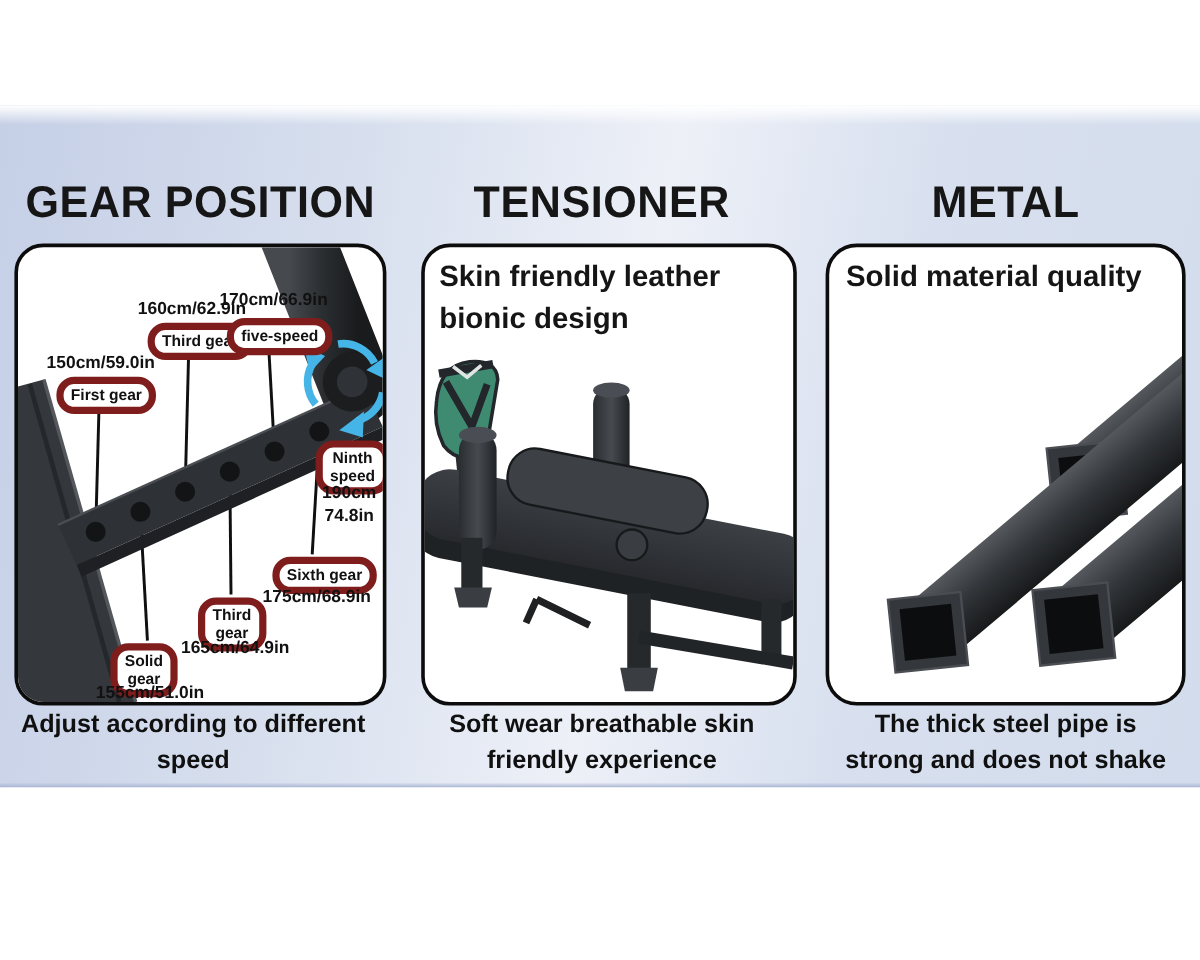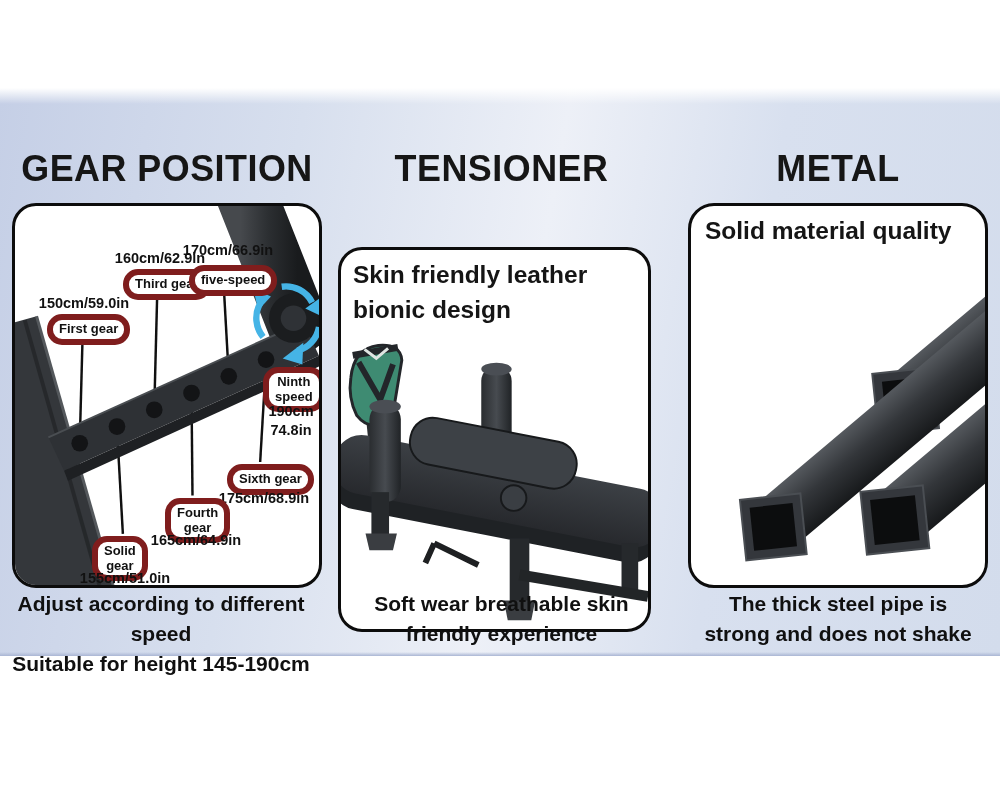--- a/index.html
+++ b/index.html
@@ -109,33 +109,33 @@
       <div>Ninth</div>
       <div>speed</div>
     </div>
     <div class="val" style="left:221px;top:197px;">190cm</div>
     <div class="val" style="left:221px;top:216px;">74.8in</div>
 
     <div class="pill" style="left:212px;top:258px;">Sixth gear</div>
     <div class="val" style="left:194px;top:284px;">175cm/68.9in</div>
 
     <div class="pill" style="left:150px;top:292px;">
-      <div>Fourth</div>
+      <div>Third</div>
       <div>gear</div>
     </div>
     <div class="val" style="left:126px;top:326px;">165cm/64.9in</div>
 
     <div class="pill" style="left:77px;top:330px;">
       <div>Solid</div>
       <div>gear</div>
     </div>
     <div class="val" style="left:55px;top:364px;">155cm/51.0in</div>
   </div>
 
-  <div class="panel" style="left:338px;width:313px;margin-top:44px;">
+  <div class="panel" style="left:351px;width:313px;">
     <svg viewBox="0 0 313 385" preserveAspectRatio="none">
       <defs>
         <linearGradient id="g2-post" x1="0" y1="0" x2="1" y2="0">
           <stop offset="0" stop-color="#2a2d30"></stop>
             <stop offset=".5" stop-color="#474b50"></stop>
             <stop offset="1" stop-color="#202326"></stop>
         </linearGradient>
         <linearGradient id="g2-deck" x1="0" y1="0" x2="0" y2="1">
           <stop offset="0" stop-color="#3c4045"></stop>
             <stop offset="1" stop-color="#27292d"></stop>
@@ -216,21 +216,20 @@
         </g>
       </g>
     </svg>
     <div class="feature" style="left:14px;">
       <div>Solid material quality</div>
     </div>
   </div>
 
   <div class="caption" style="left:0;width:322px;">
     <div>Adjust according to different speed</div>
-    <div>Suitable for height 145-190cm</div>
   </div>
   <div class="caption" style="left:345px;width:313px;">
     <div>Soft wear breathable skin</div>
     <div>friendly experience</div>
   </div>
   <div class="caption" style="left:688px;width:300px;">
     <div>The thick steel pipe is</div>
     <div>strong and does not shake</div>
   </div>
 

